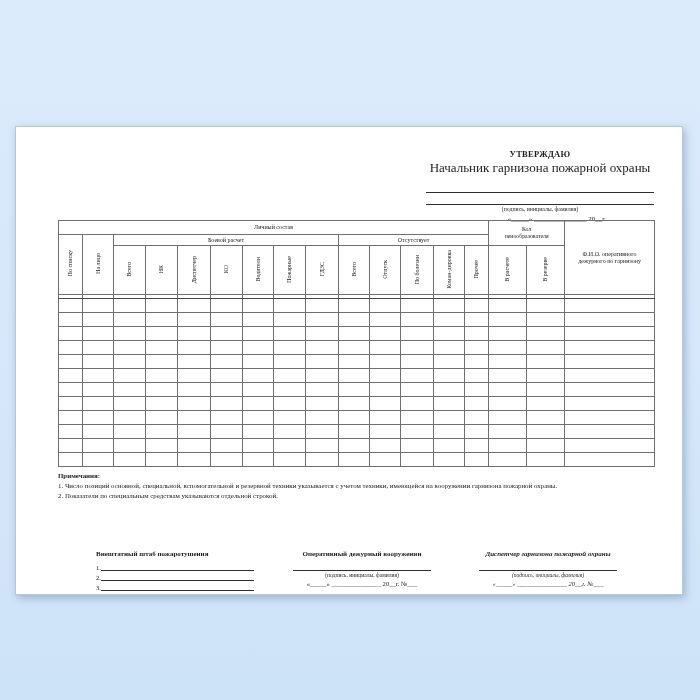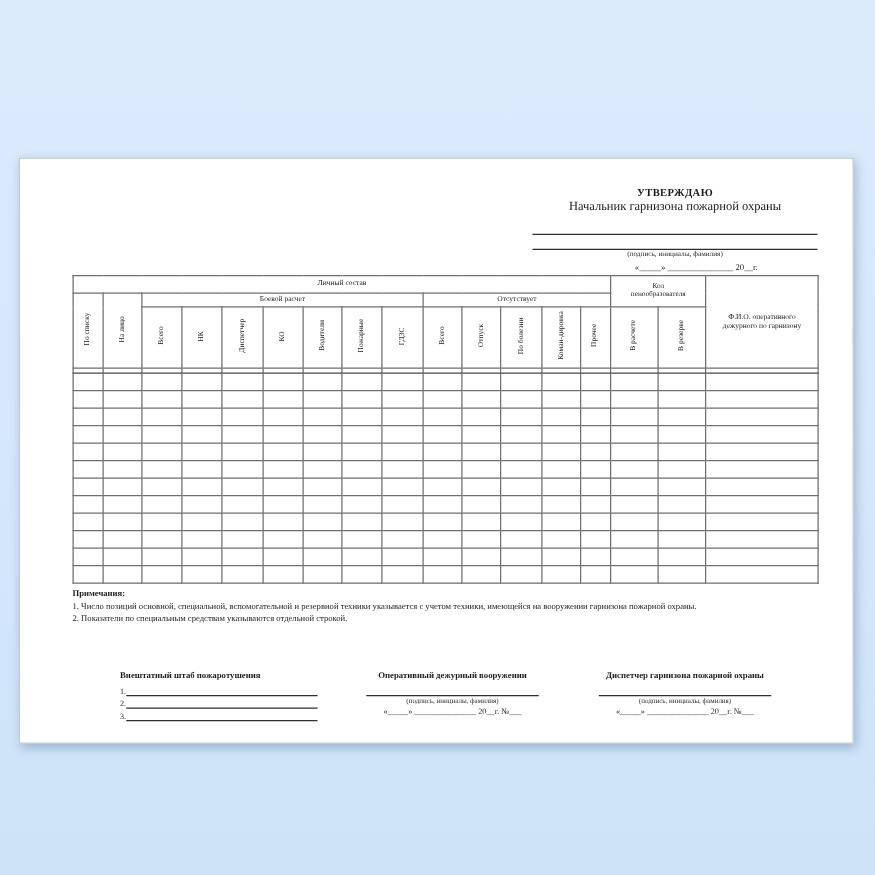--- a/index.html
+++ b/index.html
@@ -11,21 +11,21 @@
   }
   .page{
     position:absolute;left:15px;top:114px;width:668px;height:469px;
     background:#ffffff;border:1px solid #b9c6d6;box-sizing:border-box;
     box-shadow:2px 3px 8px rgba(90,120,160,0.45);
     margin-top:12px;
   }
   
   .approve{position:absolute;left:410px;top:22px;width:228px;text-align:center;}
   .approve .t{font-weight:bold;font-size:8.5px;letter-spacing:.3px;}
-  .approve .s{font-size:10px;margin-top:1px;}
+  .approve .s{font-size:13px;margin-top:1px;}
   .sigline{border-bottom:1px solid #2e2e2e;height:11px;width:100%;}
   .sigline.first{margin-top:7px;height:9px;}
   .approve .cap{font-size:5.8px;margin-top:1px;color:#2a2a2a;}
   .approve .date{font-size:7px;margin-top:3px;padding-left:34px;}
   
   table.form{
     position:absolute;left:42px;top:93px;width:596px;
     border-collapse:collapse;table-layout:fixed;
   }
   table.form th,table.form td{
@@ -41,28 +41,28 @@
     writing-mode:vertical-rl;transform:rotate(180deg);
     white-space:nowrap;display:inline-block;font-size:6px;
   }
   .foamhead div{max-width:52px;margin:0 auto;font-size:5.8px;line-height:1.15;}
   .fiohead{font-size:6.3px;line-height:1.35;padding:0 4px !important;}
   .grp{font-size:6.5px;}
   
   .notes{position:absolute;left:42px;top:344px;width:600px;font-size:6.9px;line-height:1.42;}
   .notes .nt{font-weight:bold;}
   
-  .sigblocks{position:absolute;left:0;top:409px;width:668px;height:60px;}
+  .sigblocks{position:absolute;left:0;top:423px;width:668px;height:60px;}
   .sb{position:absolute;top:0;}
   .sb .title{font-weight:bold;font-size:7px;}
   .sb1{left:80px;width:158px;text-align:left;}
   .sb1 .numline{display:flex;align-items:flex-end;height:10px;font-size:6.5px;}
   .sb1 .numline .ln{flex:1;border-bottom:1px solid #2e2e2e;height:100%;}
   .sb2{left:262px;width:168px;text-align:center;}
-  .sb3{left:448px;width:168px;text-align:center;}
+  .sb3{left:448px;width:168px;text-align:center;font-style:italic;}
   .sb .midline{border-bottom:1px solid #2e2e2e;height:9px;width:138px;margin:3px auto 0 auto;}
   .sb .cap{font-size:5.6px;margin-top:1px;color:#2a2a2a;}
   .sb .date{font-size:6.6px;margin-top:2px;}
   .sb1 .title{margin-bottom:3px;}
 </style>
 </head>
 <body>
 
 <div class="page">
 

